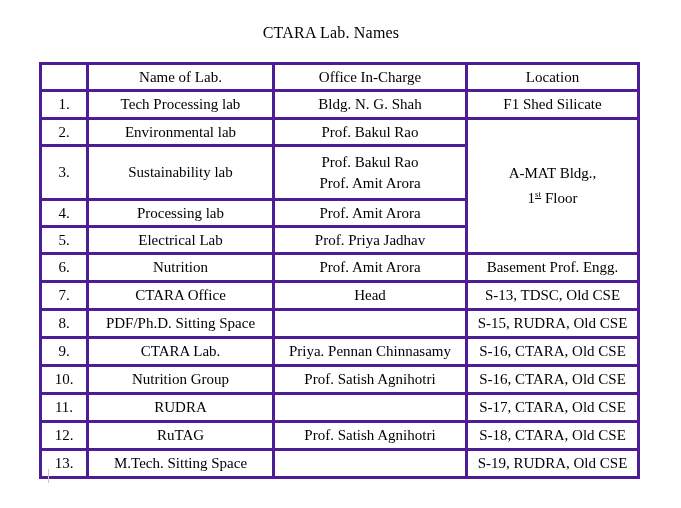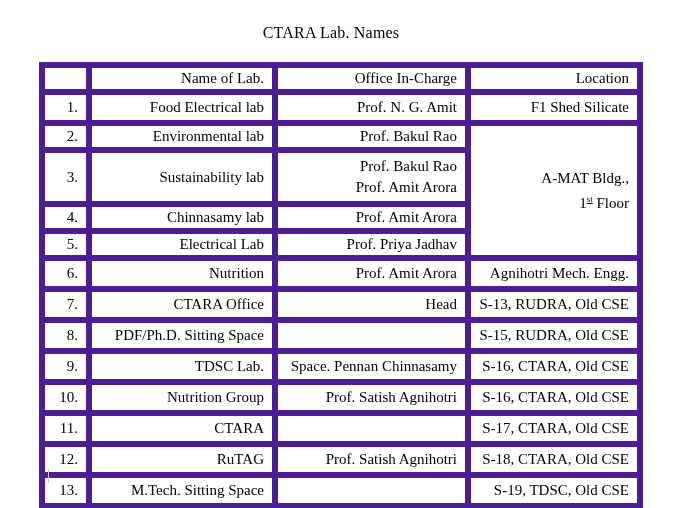--- a/index.html
+++ b/index.html
@@ -26,25 +26,25 @@
   }
   table.lab-table {
     position: absolute;
     left: 39px;
     top: 62px;
     border-collapse: collapse;
     table-layout: fixed;
   }
   .lab-table th,
   .lab-table td {
-    border: 6px solid #4c1d95;
+    border: 3px solid #4c1d95;
     padding: 0 8px;
     font-size: 15px;
     font-weight: normal;
-    text-align: right;
+    text-align: center;
     vertical-align: middle;
     overflow: hidden;
     white-space: nowrap;
   }
   .lab-table tr {
     height: 27px;
   }
   .lab-table tr.tall {
     height: 54px;
   }
@@ -84,23 +84,23 @@
     <tr>
       <th></th>
       <th>Name of Lab.</th>
       <th>Office In-Charge</th>
       <th>Location</th>
     </tr>
   </thead>
   <tbody id="table-body">
       <tr>
         <td>1.</td>
-        <td>Food Electrical lab</td>
-        <td>
-          <div class="faculty-line">Prof. N. G. Amit</div>
+        <td>Tech Processing lab</td>
+        <td>
+          <div class="faculty-line">Bldg. N. G. Shah</div>
         </td>
         <td>
           <div class="loc-line">F1 Shed Silicate</div>
         </td>
       </tr>
       <tr>
         <td>2.</td>
         <td>Environmental lab</td>
         <td>
           <div class="faculty-line">Prof. Bakul Rao</div>
@@ -113,102 +113,102 @@
       <tr class="tall">
         <td>3.</td>
         <td>Sustainability lab</td>
         <td>
           <div class="faculty-line">Prof. Bakul Rao</div>
           <div class="faculty-line">Prof. Amit Arora</div>
         </td>
       </tr>
       <tr>
         <td>4.</td>
-        <td>Chinnasamy lab</td>
+        <td>Processing lab</td>
         <td>
           <div class="faculty-line">Prof. Amit Arora</div>
         </td>
       </tr>
       <tr>
         <td>5.</td>
         <td>Electrical Lab</td>
         <td>
           <div class="faculty-line">Prof. Priya Jadhav</div>
         </td>
       </tr>
       <tr>
         <td>6.</td>
         <td>Nutrition</td>
         <td>
           <div class="faculty-line">Prof. Amit Arora</div>
         </td>
         <td>
-          <div class="loc-line">Agnihotri Mech. Engg.</div>
+          <div class="loc-line">Basement Prof. Engg.</div>
         </td>
       </tr>
       <tr>
         <td>7.</td>
         <td>CTARA Office</td>
         <td>
           <div class="faculty-line">Head</div>
         </td>
         <td>
-          <div class="loc-line">S-13, RUDRA, Old CSE</div>
+          <div class="loc-line">S-13, TDSC, Old CSE</div>
         </td>
       </tr>
       <tr>
         <td>8.</td>
         <td>PDF/Ph.D. Sitting Space</td>
         <td></td>
         <td>
           <div class="loc-line">S-15, RUDRA, Old CSE</div>
         </td>
       </tr>
       <tr>
         <td>9.</td>
-        <td>TDSC Lab.</td>
-        <td>
-          <div class="faculty-line">Space. Pennan Chinnasamy</div>
+        <td>CTARA Lab.</td>
+        <td>
+          <div class="faculty-line">Priya. Pennan Chinnasamy</div>
         </td>
         <td>
           <div class="loc-line">S-16, CTARA, Old CSE</div>
         </td>
       </tr>
       <tr>
         <td>10.</td>
         <td>Nutrition Group</td>
         <td>
           <div class="faculty-line">Prof. Satish Agnihotri</div>
         </td>
         <td>
           <div class="loc-line">S-16, CTARA, Old CSE</div>
         </td>
       </tr>
       <tr>
         <td>11.</td>
-        <td>CTARA</td>
+        <td>RUDRA</td>
         <td></td>
         <td>
           <div class="loc-line">S-17, CTARA, Old CSE</div>
         </td>
       </tr>
       <tr>
         <td>12.</td>
         <td>RuTAG</td>
         <td>
           <div class="faculty-line">Prof. Satish Agnihotri</div>
         </td>
         <td>
           <div class="loc-line">S-18, CTARA, Old CSE</div>
         </td>
       </tr>
       <tr>
         <td>13.</td>
         <td>M.Tech. Sitting Space</td>
         <td></td>
         <td>
-          <div class="loc-line">S-19, TDSC, Old CSE</div>
+          <div class="loc-line">S-19, RUDRA, Old CSE</div>
         </td>
       </tr>
     </tbody>
 </table>
 
 <div class="text-caret"></div>
 
 </body></html>

